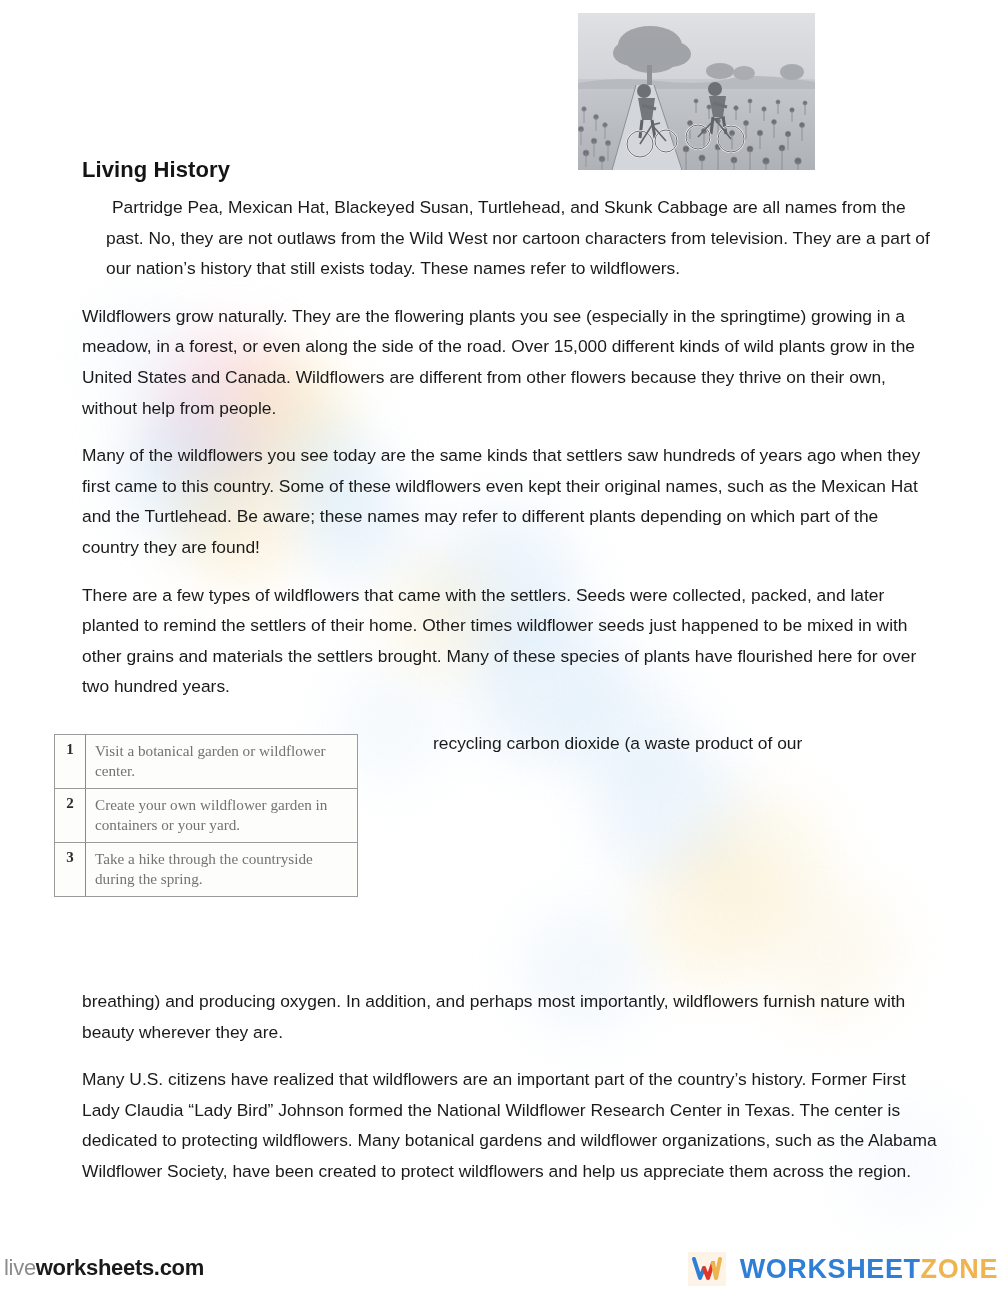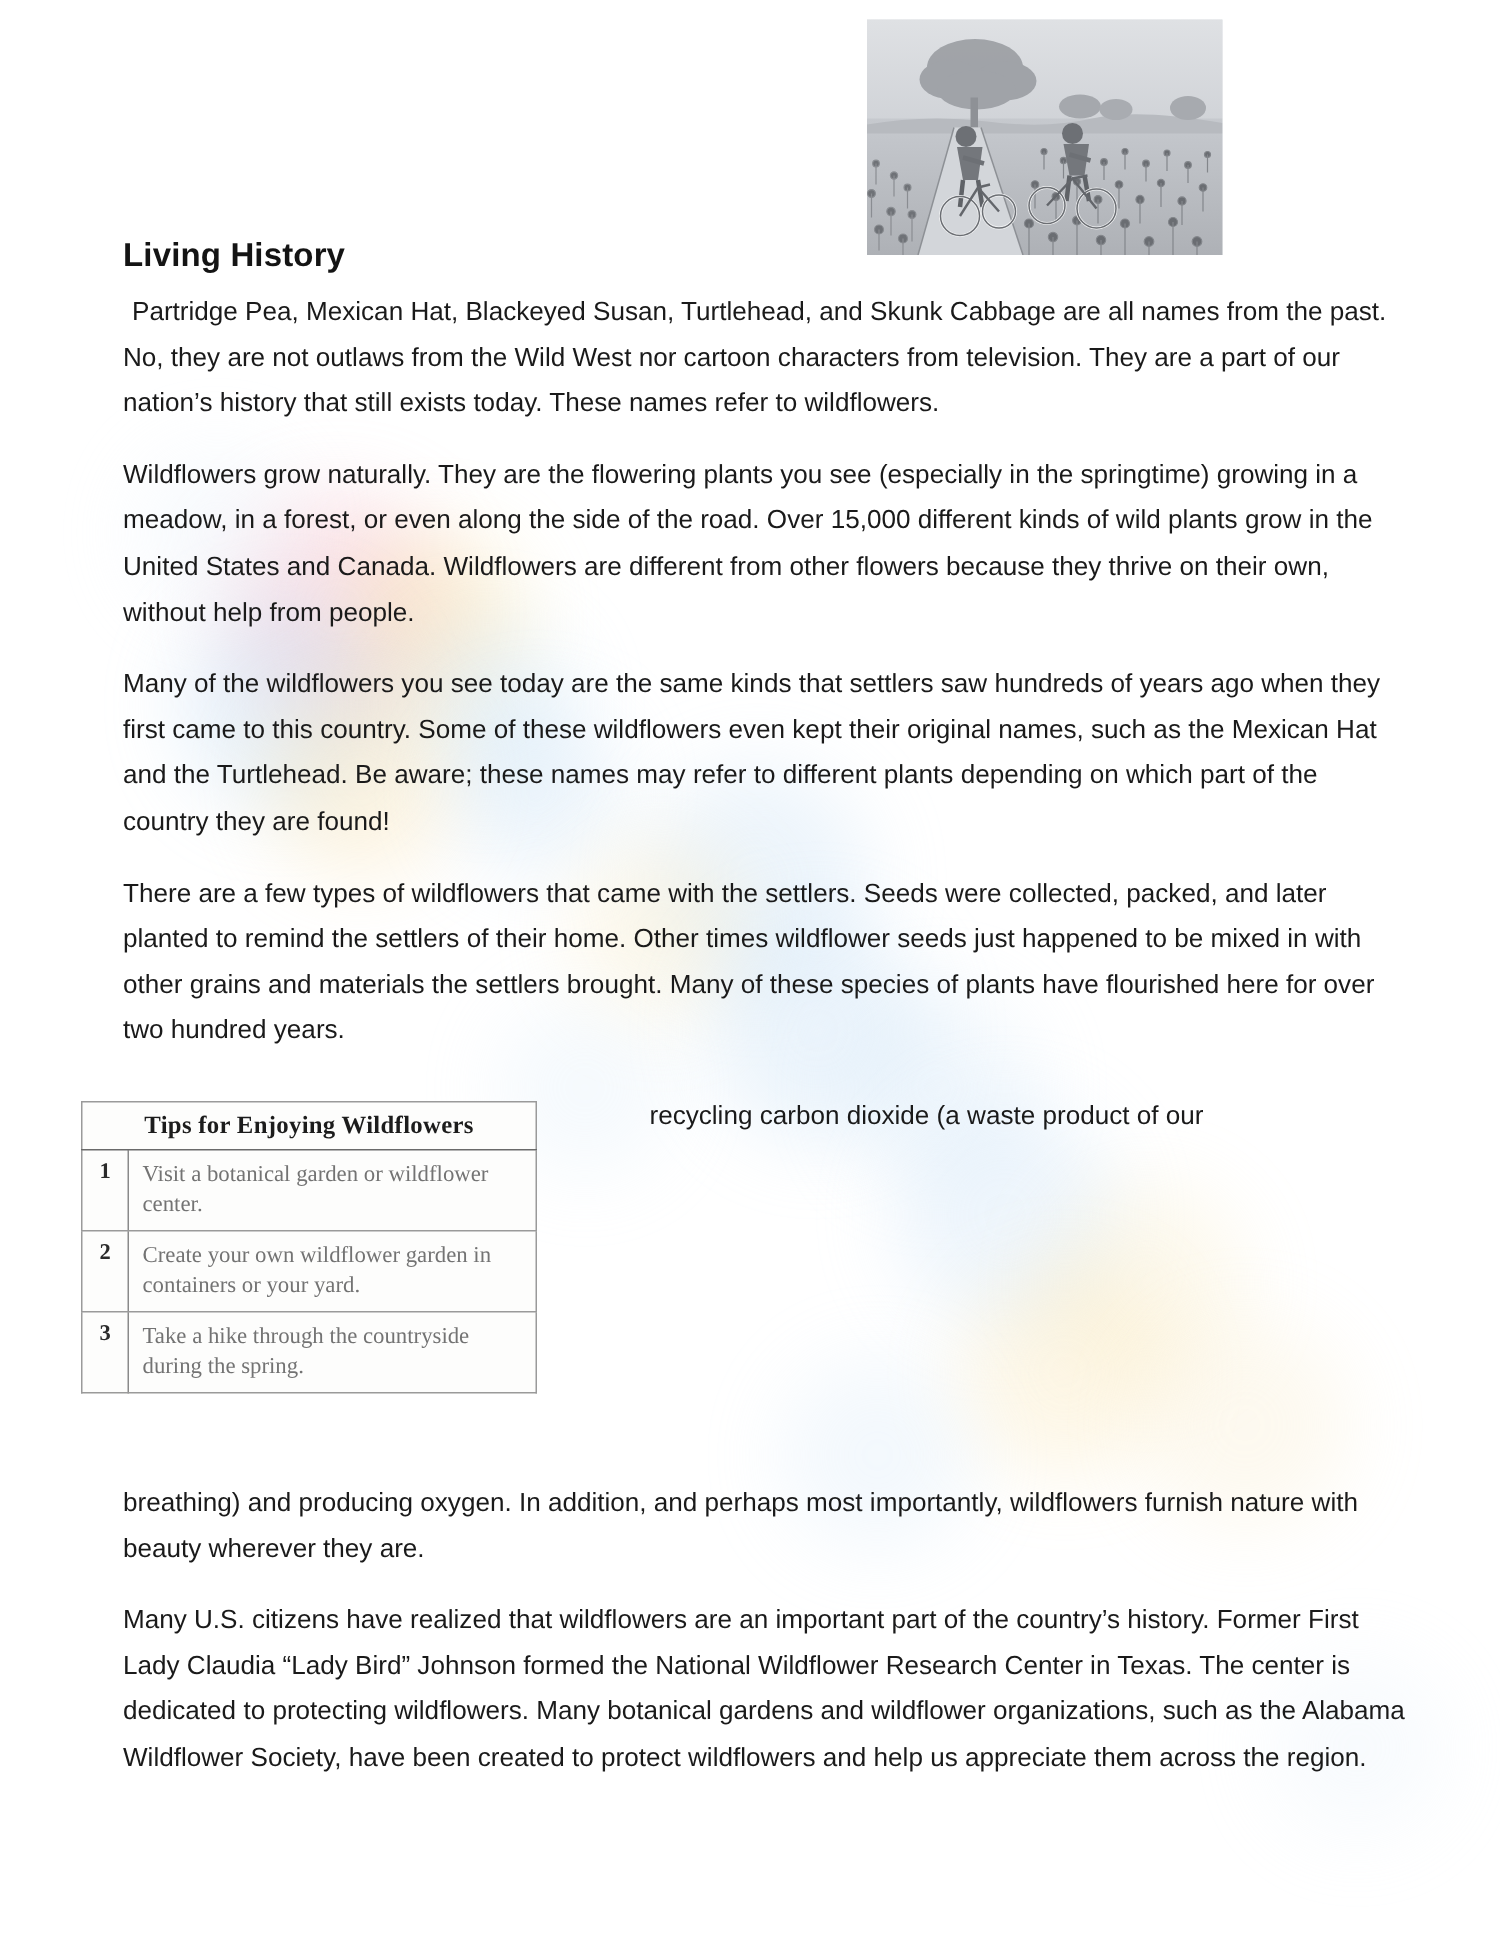--- a/index.html
+++ b/index.html
@@ -67,21 +67,21 @@
     top: 192px;
     width: 858px;
   }
   .para {
     font-size: 17.4px;
     line-height: 30.6px;
     color: #1a1a1a;
     margin: 0 0 17px 0;
     text-align: left;
   }
-  .para.first-indent { text-indent: 6px; }
+  .para.first-indent { text-indent: 6px; margin-left: 24px; }
 
   
   .mid-section {
     position: absolute;
     left: 0;
     top: 728px;
     width: 1000px;
     height: 250px;
   }
 
@@ -331,25 +331,20 @@
     <p class="para first-indent">Partridge Pea, Mexican Hat, Blackeyed Susan, Turtlehead, and Skunk Cabbage are all names from the past. No, they are not outlaws from the Wild West nor cartoon characters from television. They are a part of our nation’s history that still exists today. These names refer to wildflowers.</p>
     <p class="para">Wildflowers grow naturally. They are the flowering plants you see (especially in the springtime) growing in a meadow, in a forest, or even along the side of the road. Over 15,000 different kinds of wild plants grow in the United States and Canada. Wildflowers are different from other flowers because they thrive on their own, without help from people.</p>
     <p class="para">Many of the wildflowers you see today are the same kinds that settlers saw hundreds of years ago when they first came to this country. Some of these wildflowers even kept their original names, such as the Mexican Hat and the Turtlehead. Be aware; these names may refer to different plants depending on which part of the country they are found!</p>
     <p class="para">There are a few types of wildflowers that came with the settlers. Seeds were collected, packed, and later planted to remind the settlers of their home. Other times wildflower seeds just happened to be mixed in with other grains and materials the settlers brought. Many of these species of plants have flourished here for over two hundred years.</p>
   </div>
 
   <div class="mid-section">
 
     <table class="tips-table">
       <tbody>
-          <tr>
-        <td class="tips-caption-cell" colspan="2">
-          <span class="tips-caption">Tips for Enjoying Wildflowers</span>
-        </td>
-      </tr>
       <tr>
         <td class="tip-num">1</td>
         <td class="tip-text">Visit a botanical garden or wildflower center.</td>
       </tr>
       <tr class="thick-top">
         <td class="tip-num">2</td>
         <td class="tip-text">Create your own wildflower garden in containers or your yard.</td>
       </tr>
       <tr class="thick-top">
         <td class="tip-num">3</td>
@@ -361,14 +356,30 @@
     <div class="right-col">
       <p class="para rp-indent">recycling carbon dioxide (a waste product of our</p>
     </div>
   </div>
 
   <div class="tail">
     <p class="para">breathing) and producing oxygen. In addition, and perhaps most importantly, wildflowers furnish nature with beauty wherever they are.</p>
     <p class="para">Many U.S. citizens have realized that wildflowers are an important part of the country’s history. Former First Lady Claudia “Lady Bird” Johnson formed the National Wildflower Research Center in Texas. The center is dedicated to protecting wildflowers. Many botanical gardens and wildflower organizations, such as the Alabama Wildflower Society, have been created to protect wildflowers and help us appreciate them across the region.</p>
   </div>
 
+  <div class="footer">
+    <div class="lw-brand">
+      <span class="lw-light">live</span><span class="lw-bold">worksheets.com</span>
+    </div>
+
+    <div class="wz-brand">
+      <span class="wz-mark">
+        <svg width="30" height="24" viewBox="0 0 30 24" aria-hidden="true">
+          <path d="M2 2 L8 21 L12 11" fill="none" stroke="#2f7fd6" stroke-width="4" stroke-linecap="round" stroke-linejoin="round"></path>
+          <path d="M12 11 L16 21 L21 6" fill="none" stroke="#e0352b" stroke-width="4" stroke-linecap="round" stroke-linejoin="round"></path>
+          <path d="M21 6 L24 21 L28 2" fill="none" stroke="#eeb44f" stroke-width="4" stroke-linecap="round" stroke-linejoin="round"></path>
+        </svg>
+      </span>
+      <span class="wz-word"><span class="wz-blue">WORKSHEET</span><span class="wz-gold">ZONE</span></span>
+    </div>
+  </div>
 
 </div>
 
 </body></html>

